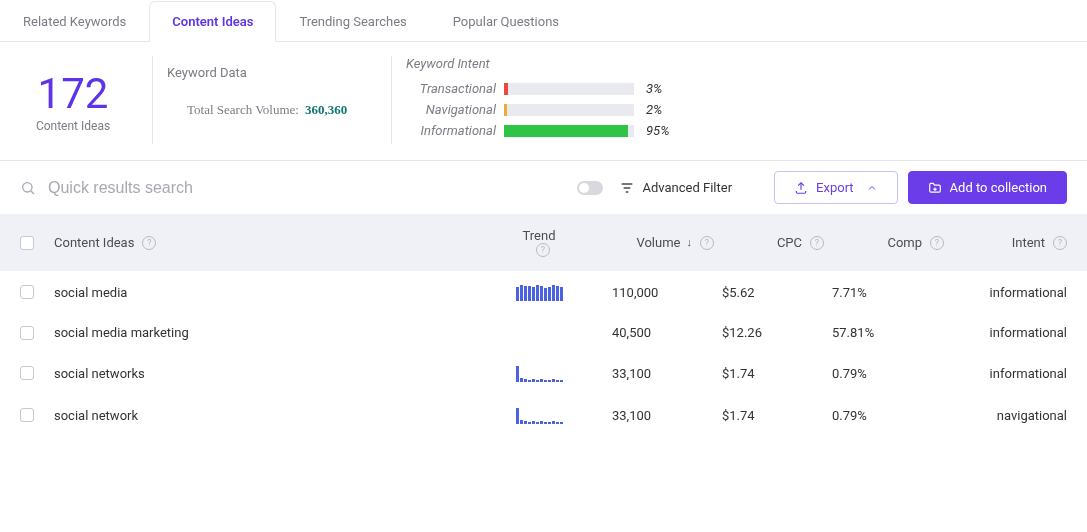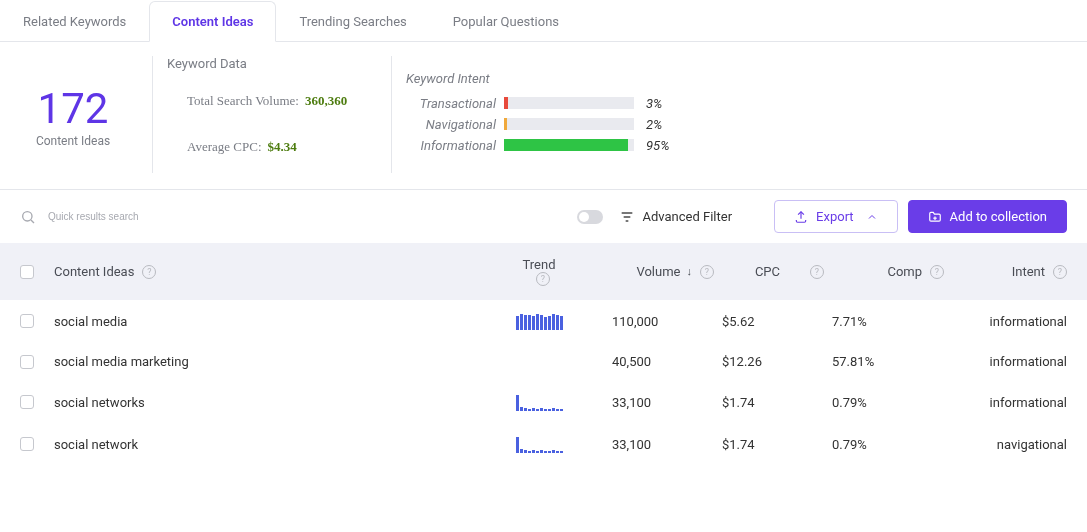--- a/index.html
+++ b/index.html
@@ -65,21 +65,21 @@
   .sect-title {
     color: #7a7d85;
     margin-bottom: 10px;
   }
   .kwdata .row {
     color: #7a7d85;
     margin-bottom: 6px;
     font-family: Liberation Serif, serif;
   }
   .kwdata .row b {
-    color: #4d7c0f;
+    color: #0f766e;
     font-weight: 600;
     margin-left: 6px;
   }
   .intent {
     flex: 1;
     font-style: italic;
   }
   .intent-row {
     display: flex;
     align-items: center;
@@ -113,21 +113,21 @@
   }
   .search-wrap {
     display: flex;
     align-items: center;
     color: #a7a9b0;
     flex: 1;
   }
   .search-wrap input {
     border: none;
     outline: none;
-    font-size: 10px;
+    font-size: 16px;
     margin-left: 12px;
     width: 300px;
     color: #ef4444;
   }
   .search-wrap input::placeholder { color: #a7a9b0; }
   .toggle {
     width: 26px;
     height: 14px;
     background: #d8d9de;
     border-radius: 7px;
@@ -176,21 +176,21 @@
     align-items: center;
     background: #f0f1f7;
     padding: 14px 20px;
     font-size: 13px;
     color: #4a4d55;
   }
   .col-cb { width: 34px; display:flex; align-items:center; }
   .col-ci { width: 420px; display:flex; align-items:center; }
   .col-trend { width: 130px; display:flex; align-items:center;flex-direction:column; }
   .col-vol { width: 110px; text-align:right; display:flex; align-items:center; justify-content:flex-end; }
-  .col-cpc { width: 110px; text-align:right; display:flex; align-items:center; justify-content:flex-end;gap:22px; }
+  .col-cpc { width: 110px; text-align:right; display:flex; align-items:center; justify-content:flex-end; }
   .col-comp { width: 120px; text-align:right; display:flex; align-items:center; justify-content:flex-end; }
   .col-intent { flex:1; text-align:right; display:flex; align-items:center; justify-content:flex-end; }
   .help {
     width: 14px; height: 14px;
     border: 1px solid #b8bac0;
     border-radius: 50%;
     display: inline-flex;
     align-items: center;
     justify-content: center;
     font-size: 9px;
@@ -250,24 +250,20 @@
   <div class="summary-count">
     <div class="big">172</div>
     <div class="sub">Content Ideas</div>
   </div>
   <div class="vsep"></div>
   <div class="kwdata">
     <div class="sect-title">Keyword Data</div>
     <div class="row">
       <span>Total Search Volume:</span>
         <b>360,360</b>
-    </div>
-    <div class="row">
-      <span>Average CPC:</span>
-        <b>$4.34</b>
     </div>
   </div>
   <div class="vsep"></div>
   <div class="intent">
     <div class="sect-title">Keyword Intent</div>
     <div id="intent-rows">
         <div class="intent-row">
           <div class="intent-label">Transactional</div>
           <div class="intent-bar-wrap">
             <div class="intent-bar" style="width:3%;background:#e84a3c"></div>

